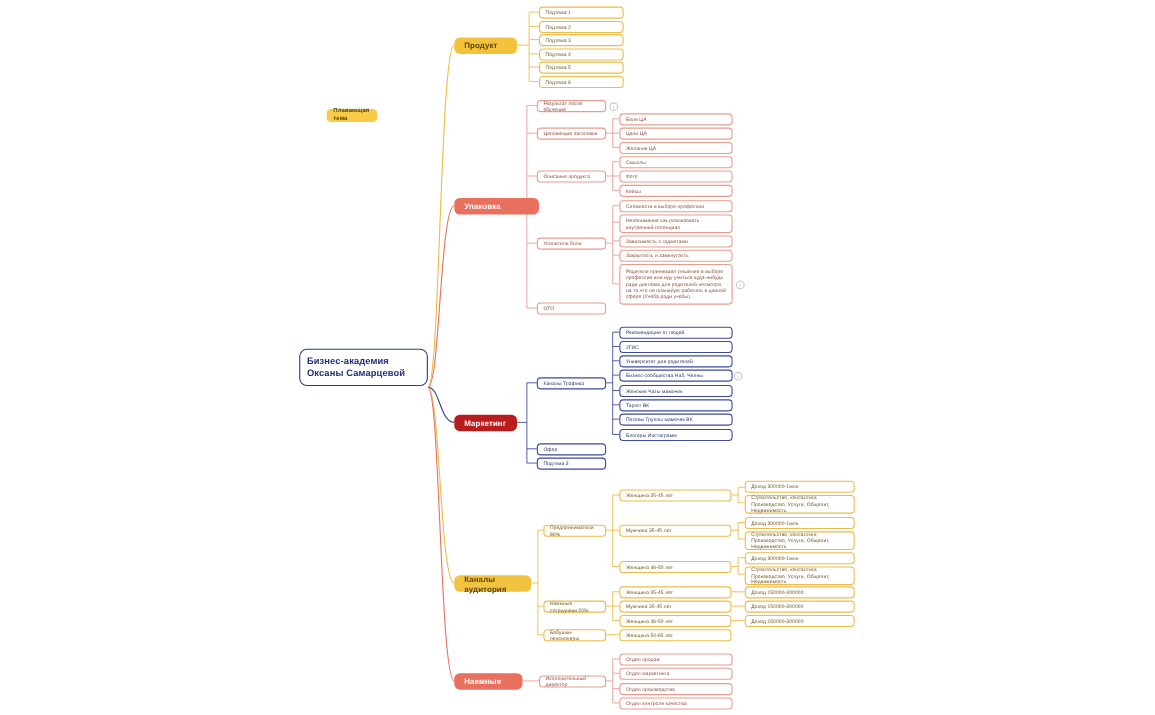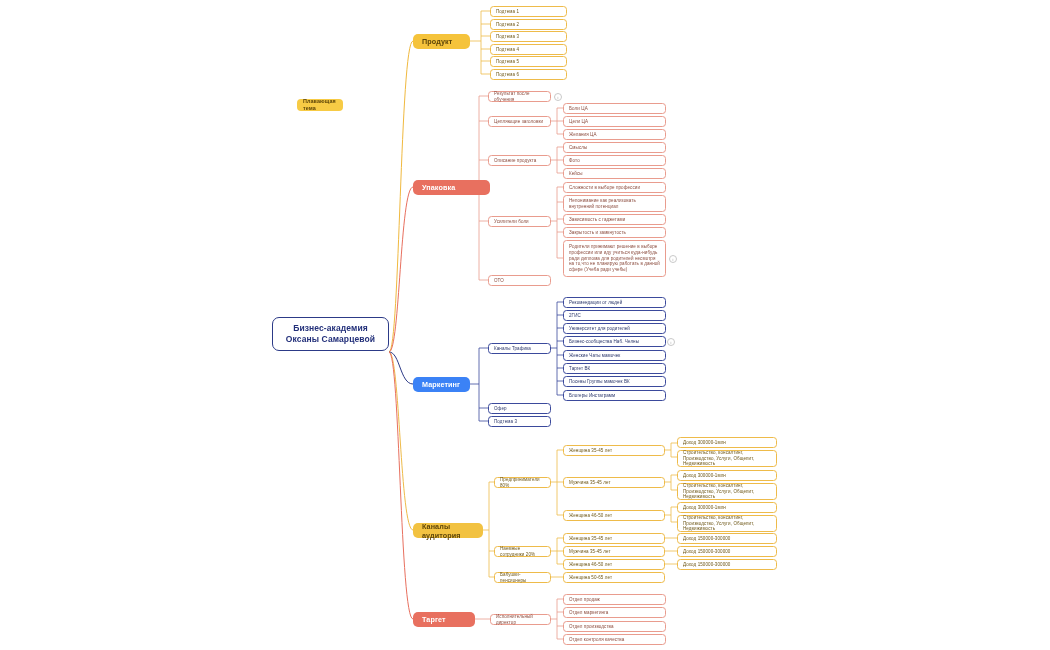--- a/index.html
+++ b/index.html
@@ -15,30 +15,30 @@
     position:absolute;box-sizing:border-box;
     display:flex;align-items:center;
     border-radius:4px;
     letter-spacing:.1px;
     line-height:1.25;
   }
   
   .root{
     border:1.6px solid #2c3a87;background:#ffffff;color:#23307a;
     border-radius:7px;font-size:8.5px;font-weight:700;
-    justify-content:center;text-align:center;padding:4px 6px;
+    justify-content:center;text-align:left;padding:4px 6px;
   }
   
   .main{
     color:#ffffff;font-size:7.2px;font-weight:700;
     padding:0 9px;border-radius:5px;
   }
   .main.amber{background:#f5c33b;color:#5d4508;}
   .main.salmon{background:#e8705f;}
-  .main.navy{background:#3b82f6;}
+  .main.navy{background:#b91c1c;}
   .main.amber2{background:#f2c241;color:#5d4508;}
 
   
   .floating{
     background:#f7cb45;color:#5d4508;font-size:5.4px;font-weight:700;
     border-radius:4px;padding:0 6px;justify-content:center;
   }
 
   
   .leaf{
@@ -199,20 +199,20 @@
   <div class="node leaf amber" style="left:563px;top:533px;width:102px;height:11px;">Женщина 35-45 лет</div>
   <div class="node leaf amber" style="left:677px;top:533px;width:100px;height:11px;">Доход 150000-300000</div>
   <div class="node leaf amber" style="left:563px;top:546px;width:102px;height:11px;">Мужчина 35-45 лет</div>
   <div class="node leaf amber" style="left:677px;top:546px;width:100px;height:11px;">Доход 150000-300000</div>
   <div class="node leaf amber" style="left:563px;top:559px;width:102px;height:11px;">Женщина 46-50 лет</div>
   <div class="node leaf amber" style="left:677px;top:559px;width:100px;height:11px;">Доход 150000-300000</div>
 
   <div class="node leaf amber" style="left:494px;top:572px;width:57px;height:11px;">Бабушки-пенсионеры</div>
   <div class="node leaf amber" style="left:563px;top:572px;width:102px;height:11px;">Женщина 50-65 лет</div>
 
-  <div class="node main salmon" style="left:413px;top:612px;width:62px;height:15px;">Таргет</div>
+  <div class="node main salmon" style="left:413px;top:612px;width:62px;height:15px;">Наемные</div>
   <div class="node leaf salmon" style="left:490px;top:614px;width:61px;height:11px;">Исполнительный директор</div>
   <div class="node leaf salmon" style="left:563px;top:594px;width:103px;height:11px;">Отдел продаж</div>
   <div class="node leaf salmon" style="left:563px;top:607px;width:103px;height:11px;">Отдел маркетинга</div>
   <div class="node leaf salmon" style="left:563px;top:621px;width:103px;height:11px;">Отдел производства</div>
   <div class="node leaf salmon" style="left:563px;top:634px;width:103px;height:11px;">Отдел контроля качества</div>
 
 </div>
 
 </body></html>

